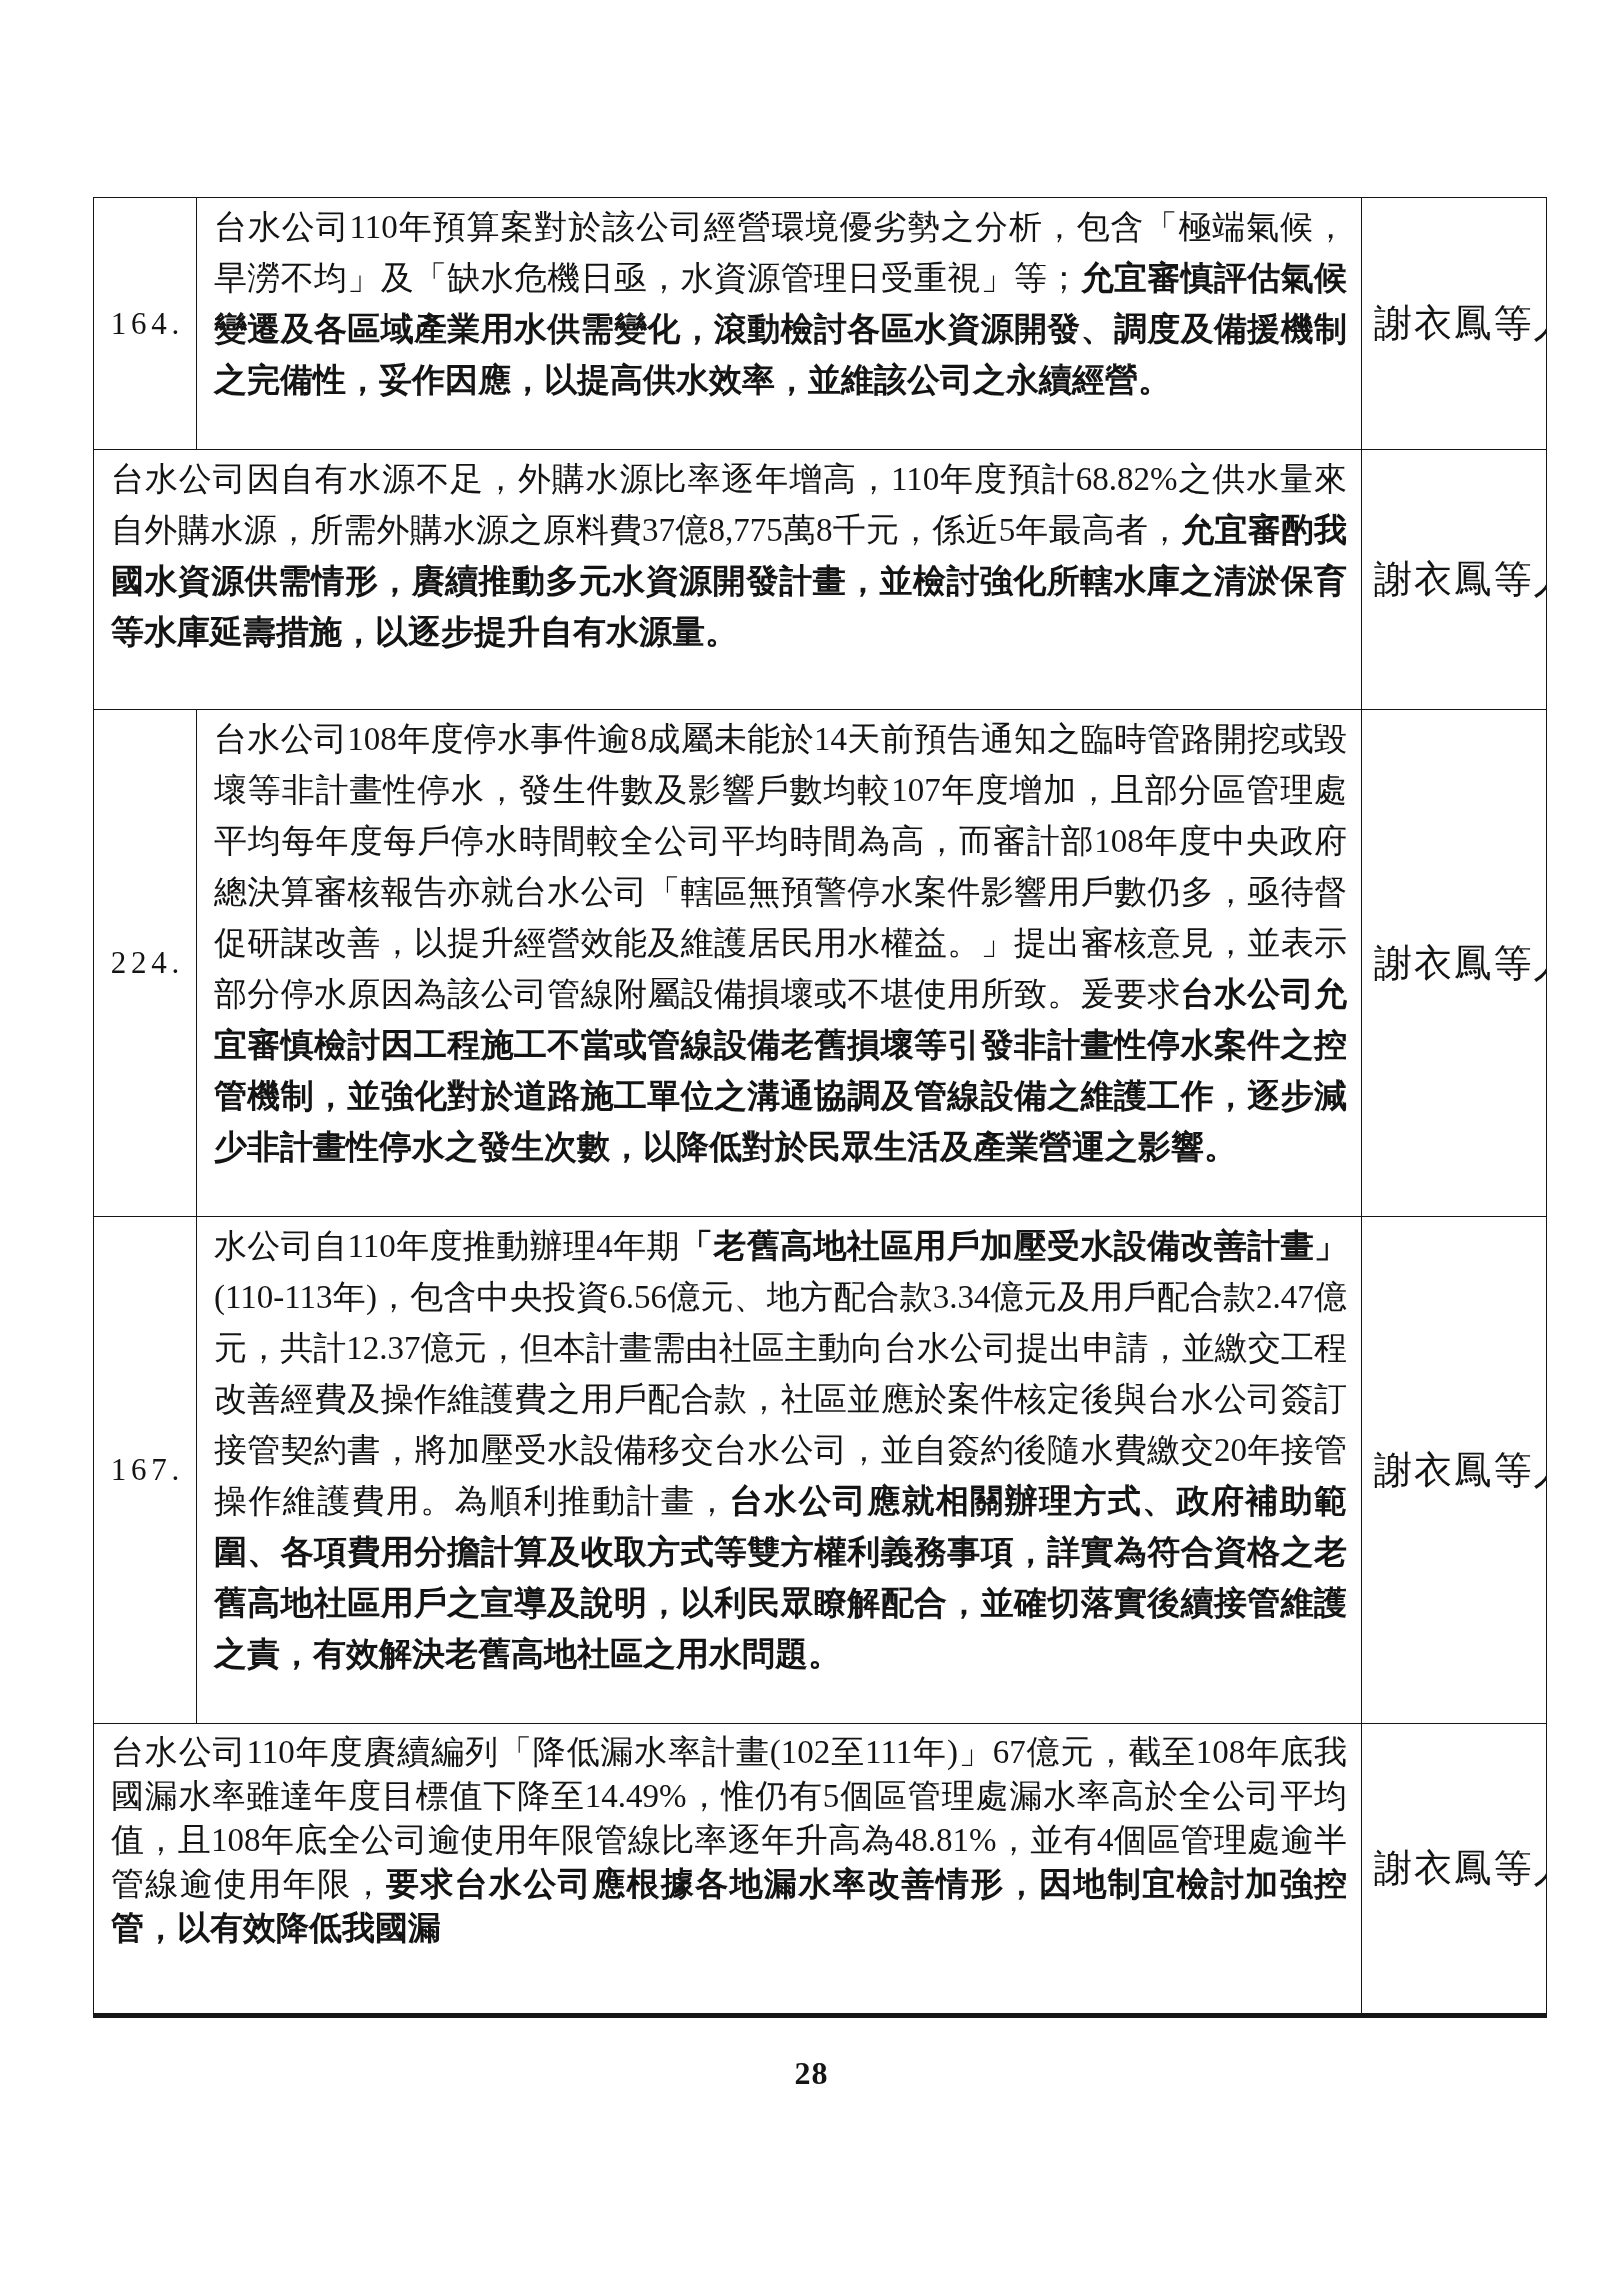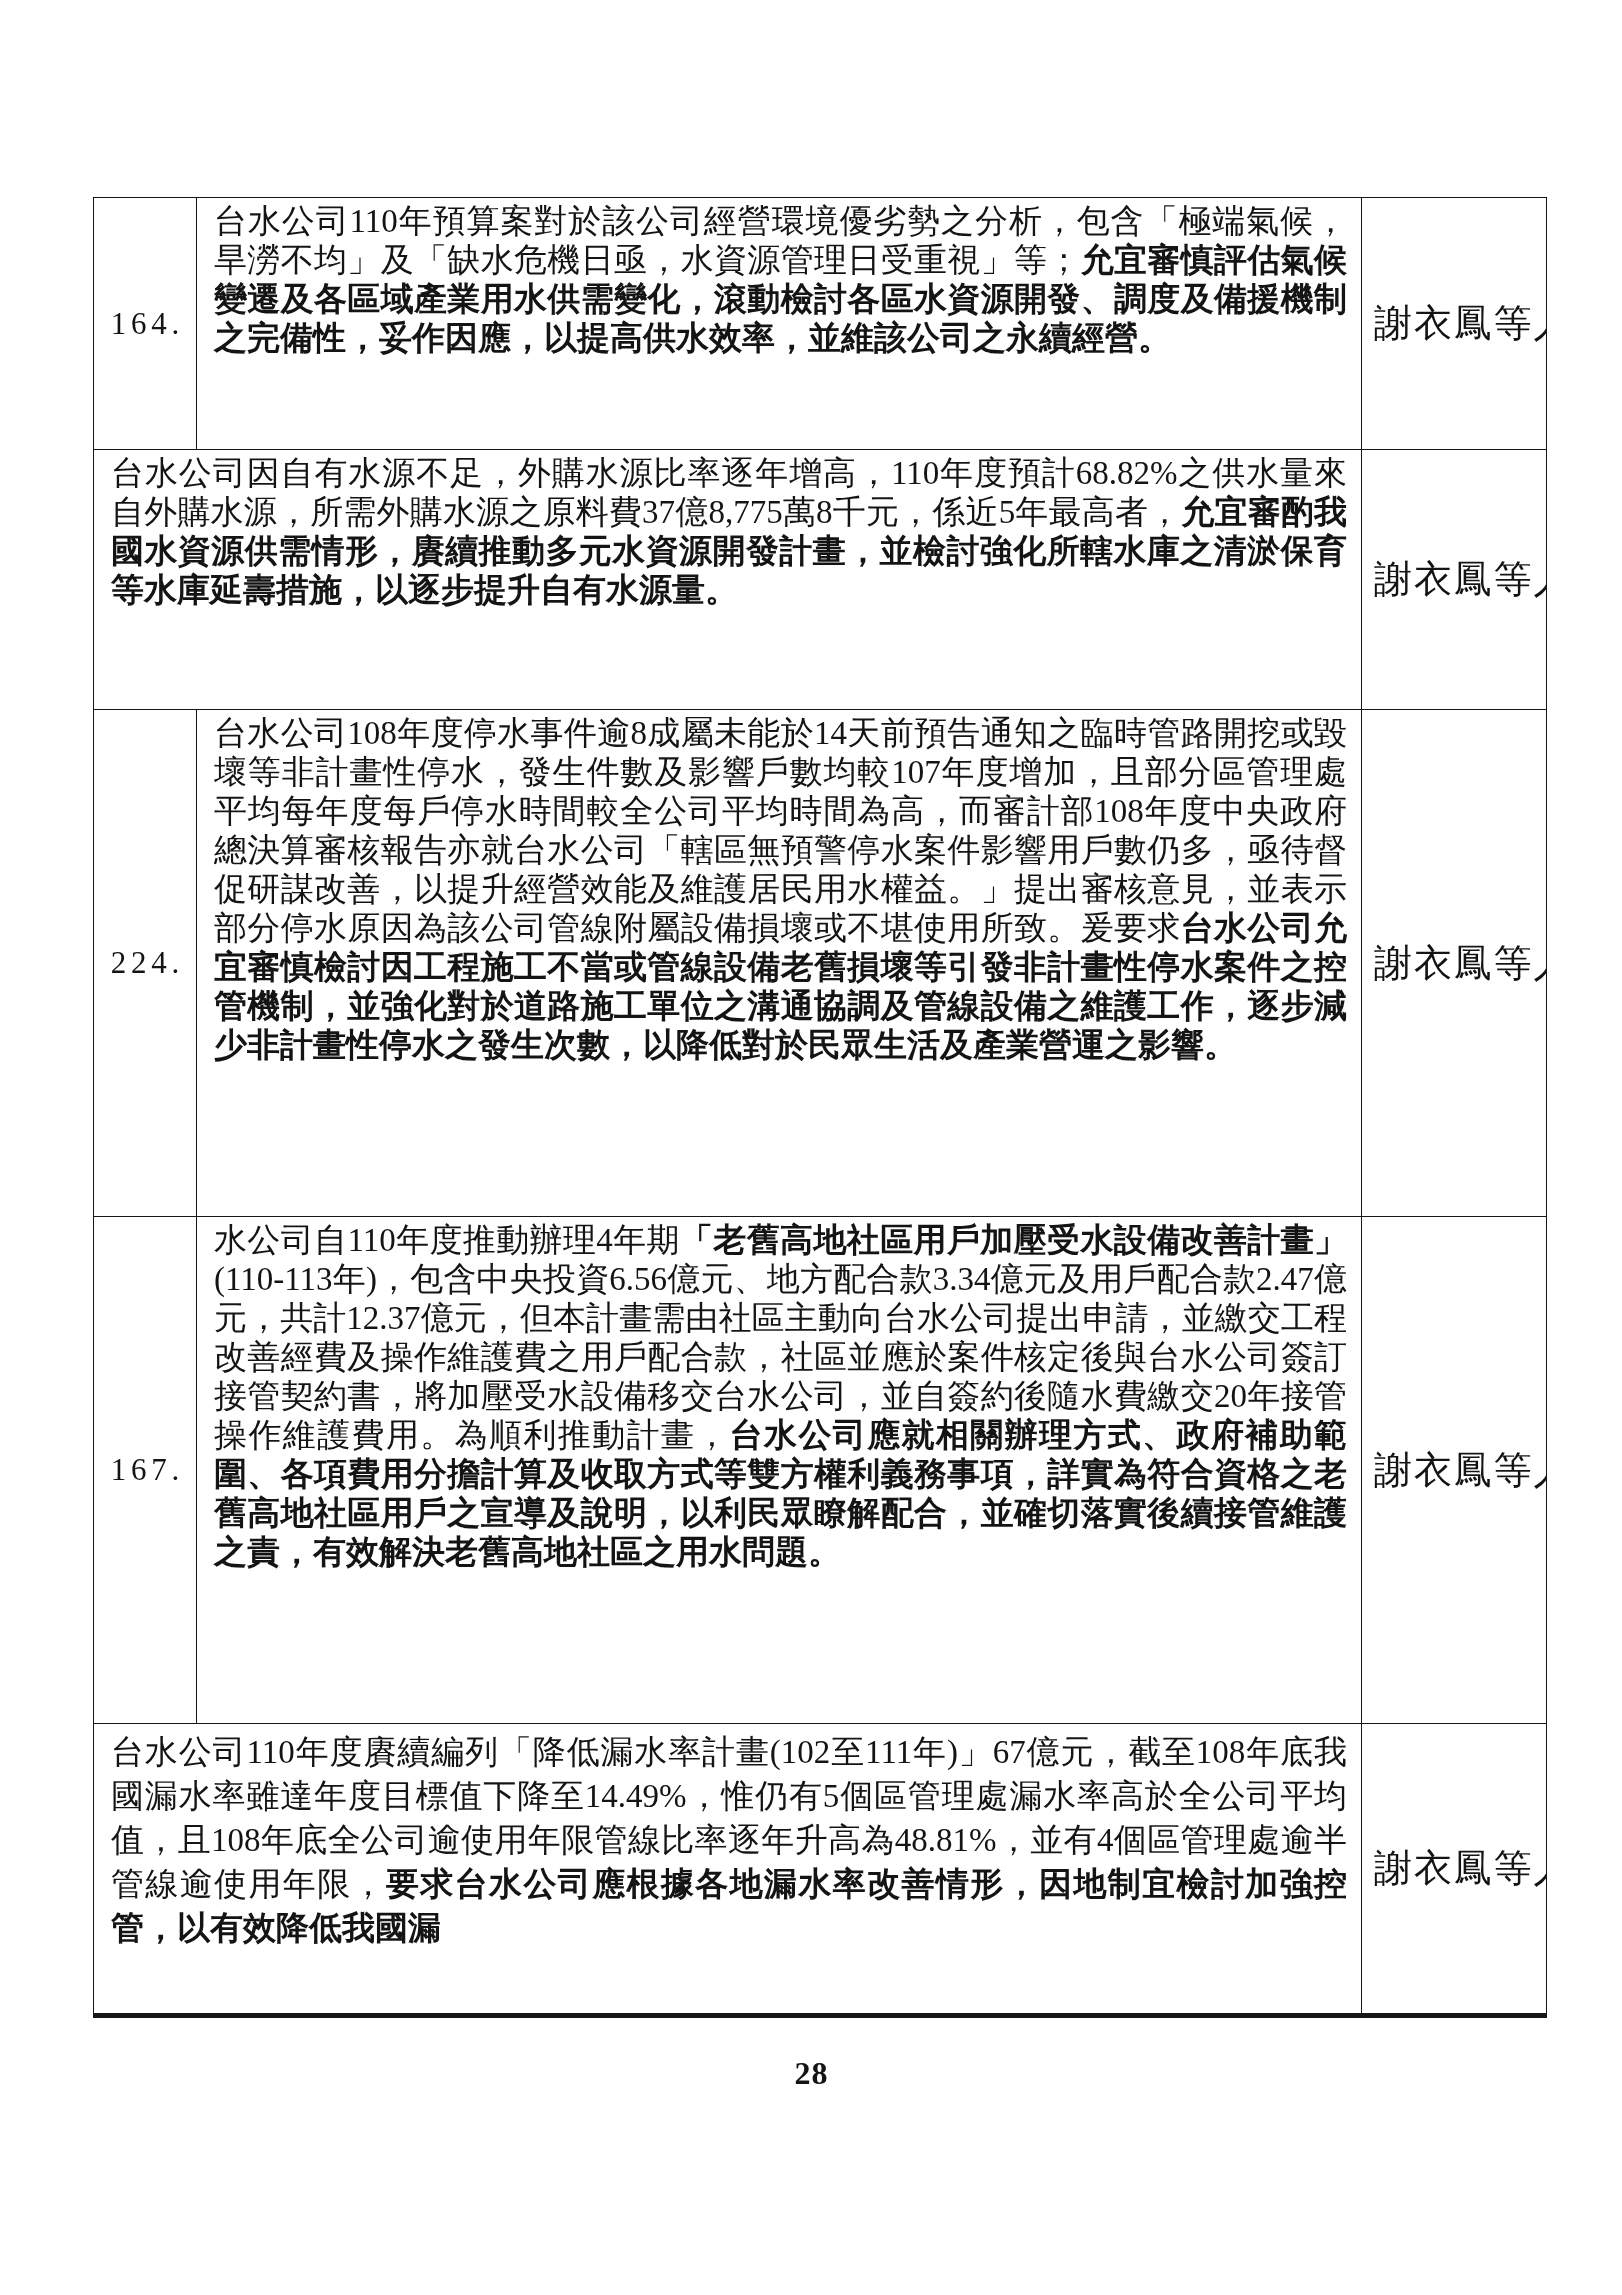--- a/index.html
+++ b/index.html
@@ -57,21 +57,21 @@
     justify-content: center;
     font-size: 31px;
     letter-spacing: 4.7px;
     padding-left: 4.7px;
   }
   .content-cell {
     flex: 1 1 auto;
     box-sizing: border-box;
     padding: 3.7px 14px 0 17px;
     font-size: 33px;
-    line-height: 39px;
+    line-height: 51px;
     text-align: justify;
     text-align-last: left;
     overflow: hidden;
   }
   .row:nth-child(5) .content-cell { line-height: 44px; padding-top: 5.6px; }
   .content-cell .seg-bold { font-weight: bold; }
   .proposer-cell {
     width: 185px;
     flex: none;
     box-sizing: border-box;

